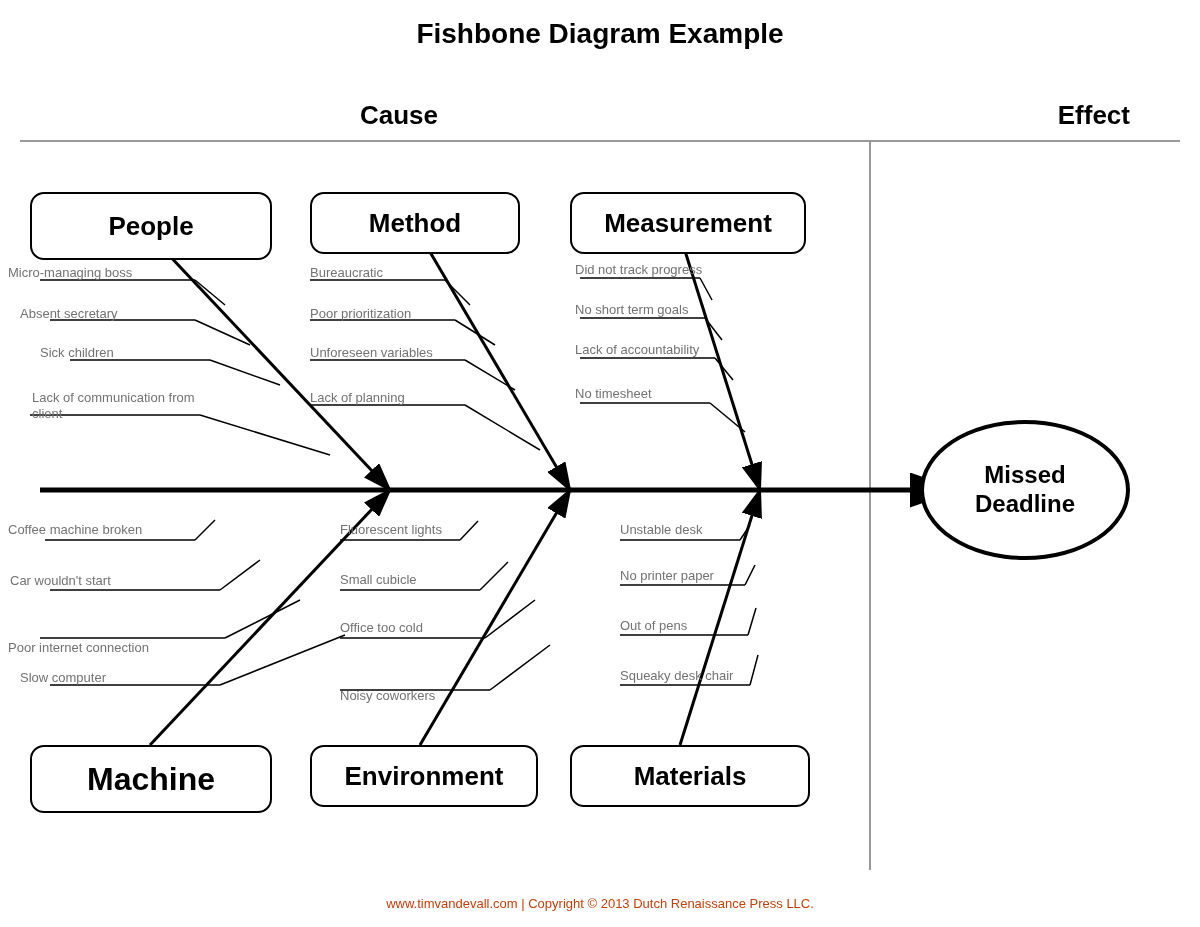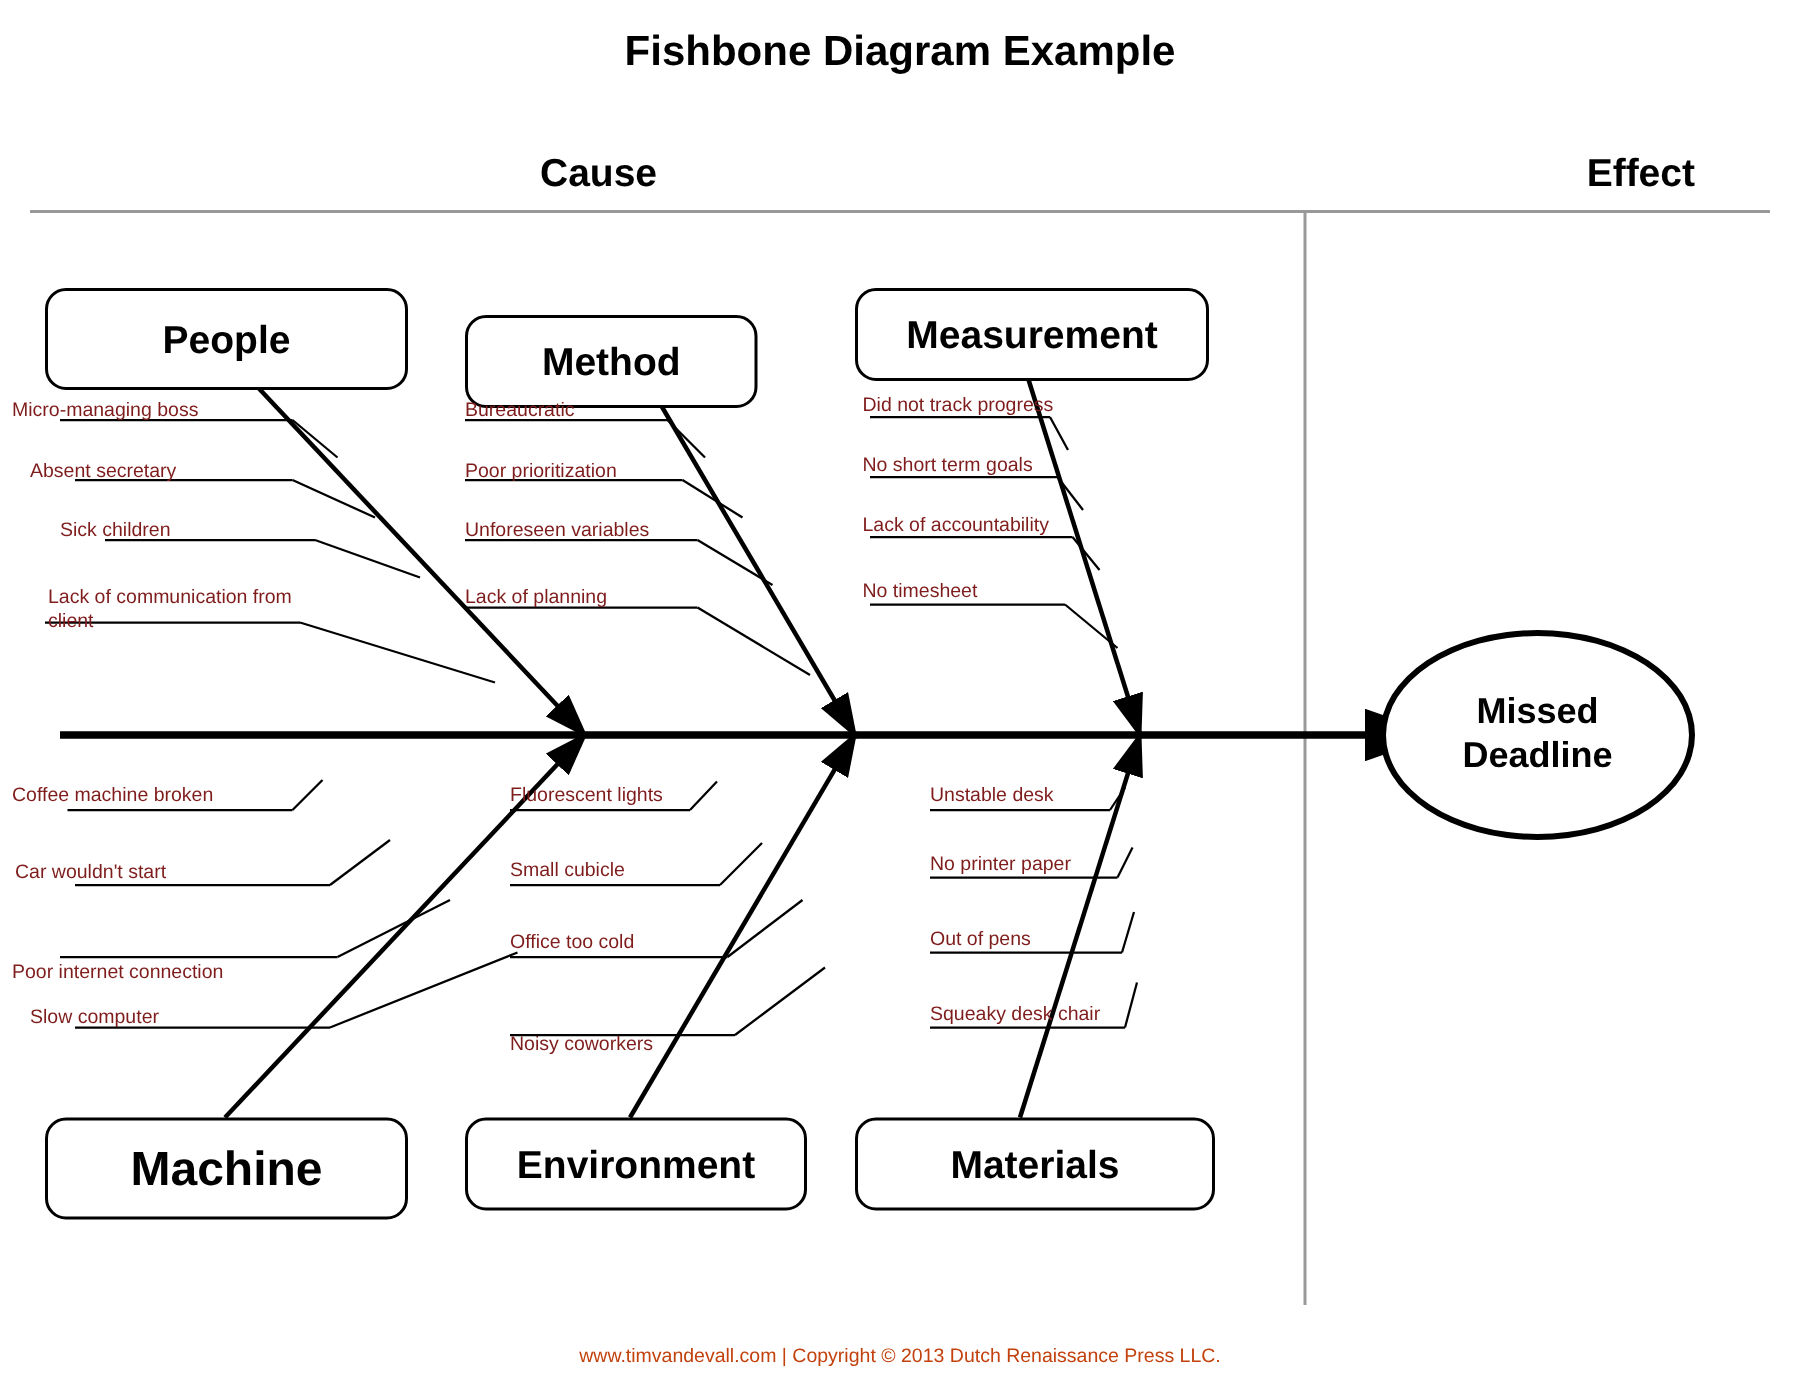--- a/index.html
+++ b/index.html
@@ -58,21 +58,21 @@
       align-items: center;
       justify-content: center;
       padding: 4px 10px;
     }
 
     .cause-text {
       position: absolute;
       font-size: 13px;
       font-weight: normal;
       line-height: 1.2;
-      color: #7f1d1d;
+      color: #737373;
     }
 
     .footer-text {
       position: absolute;
       bottom: 16px;
       left: 0;
       right: 0;
       text-align: center;
       font-size: 13px;
       color: #c2410c;
@@ -192,21 +192,21 @@
 
   <line x1="620" y1="685" x2="750" y2="685" stroke="#000" stroke-width="1.5"></line>
   <line x1="750" y1="685" x2="758" y2="655" stroke="#000" stroke-width="1.5"></line>
 
 </svg>
 
 <div class="label-box" style="left:30px; top:192px; width:242px; height:68px; font-size:26px;">
   <span>People</span>
 </div>
 
-<div class="label-box" style="left:310px; top:210px; width:195px; height:62px; font-size:26px;">
+<div class="label-box" style="left:310px; top:192px; width:210px; height:62px; font-size:26px;">
   <span>Method</span>
 </div>
 
 <div class="label-box" style="left:570px; top:192px; width:236px; height:62px; font-size:26px;">
   <span>Measurement</span>
 </div>
 
 <div class="label-box" style="left:30px; top:745px; width:242px; height:68px; font-size:32px;">
   <span>Machine</span>
 </div>

